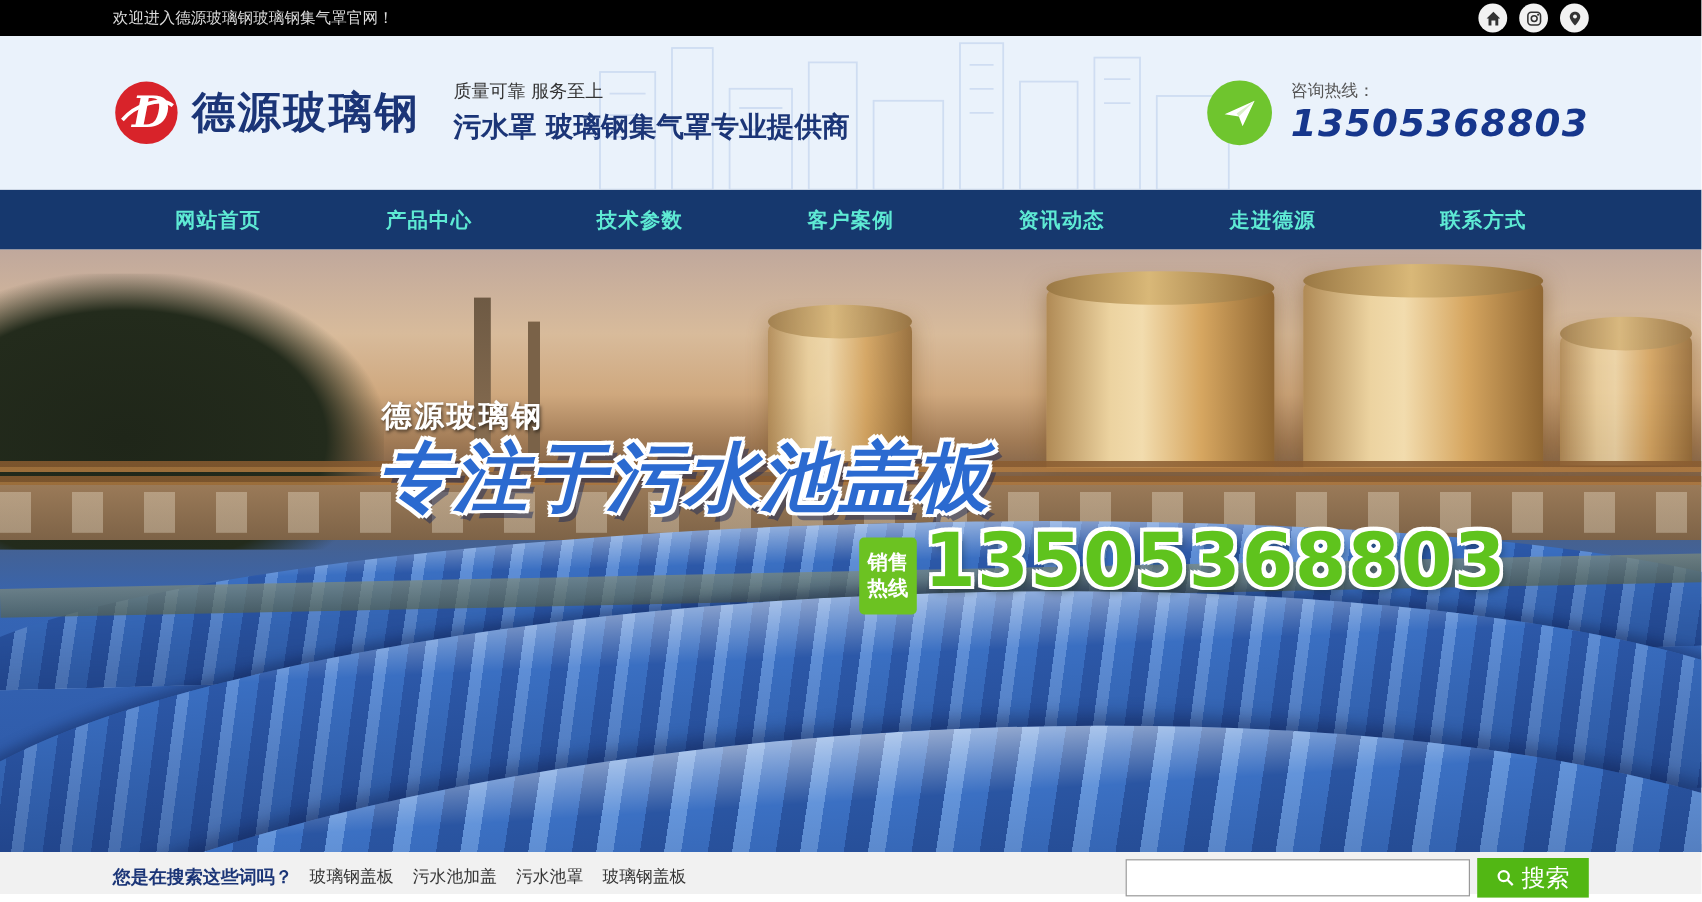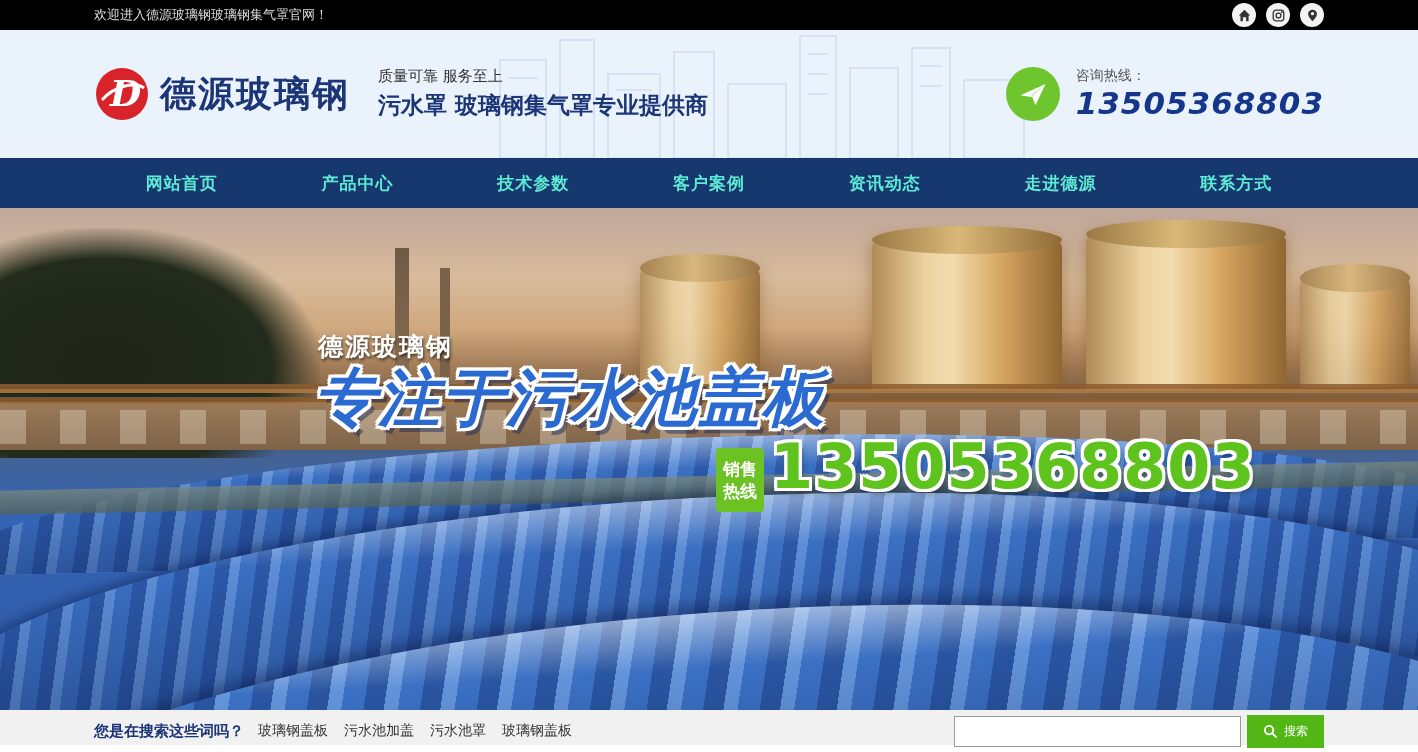--- a/index.html
+++ b/index.html
@@ -85,21 +85,21 @@
     text-shadow:-3px -3px 0 #fff,3px -3px 0 #fff,-3px 3px 0 #fff,3px 3px 0 #fff,0 -3px 0 #fff,0 3px 0 #fff,-3px 0 0 #fff,3px 0 0 #fff,4px 5px 6px rgba(0,20,0,.3); }
 
   
   .searchbar { height:35px; background:#f1f1f1; }
   .searchbar-inner { display:flex; align-items:center; height:42px; gap:14px; }
   .search-prompt { font-size:15px; font-weight:bold; color:#1b3577; }
   .keywords { display:flex; gap:16px; }
   .keyword { font-size:14px; color:#333; text-decoration:none; cursor:pointer; }
   .search-group { margin-left:auto; display:flex; align-items:center; }
   .search-input { width:287px; height:31px; border:1px solid #999; background:#fff; padding:0 8px; font-size:14px; outline:none; }
-  .search-btn { height:33px; margin-left:6px; background:#52b714; color:#fff; border:none; font-size:12px;
+  .search-btn { height:33px; margin-left:6px; background:#52b714; color:#fff; border:none; font-size:20px;
     padding:0 16px; display:flex; align-items:center; gap:6px; cursor:pointer; }
 </style>
 </head>
 <body>
 
 <div class="topbar">
   <div class="container topbar-inner">
     <div class="topbar-welcome">欢迎进入德源玻璃钢玻璃钢集气罩官网！</div>
     <div class="social">
       <div class="social-btn">

